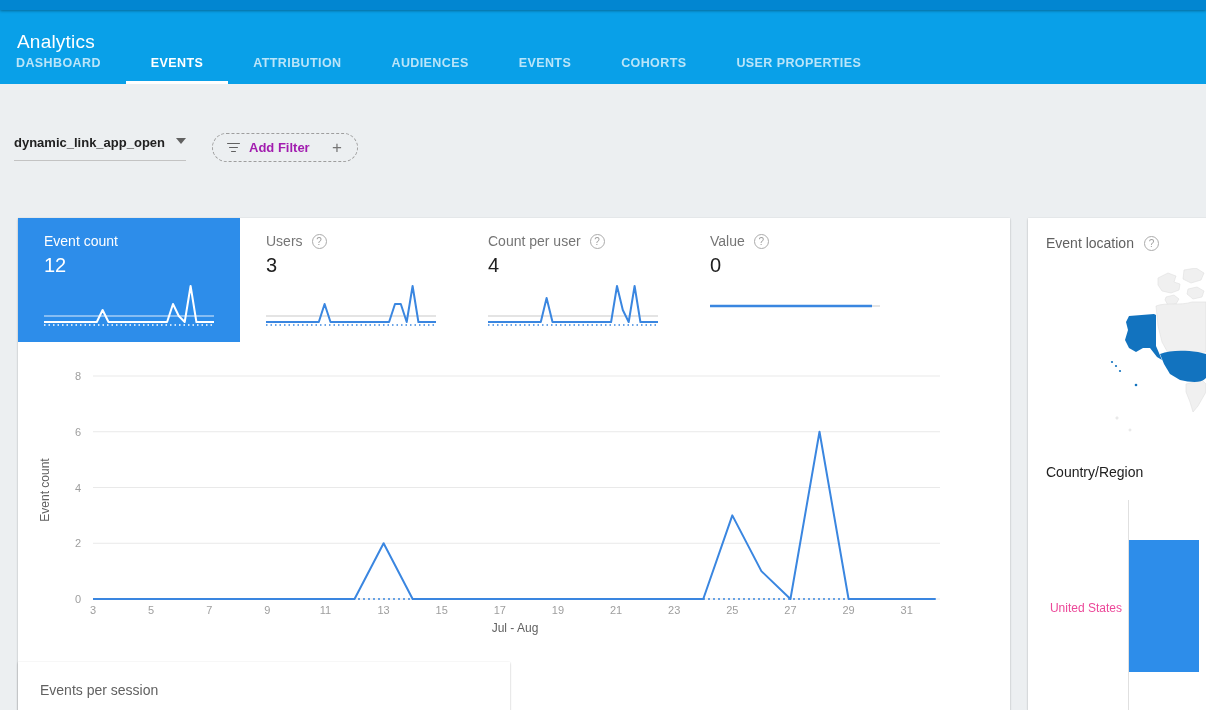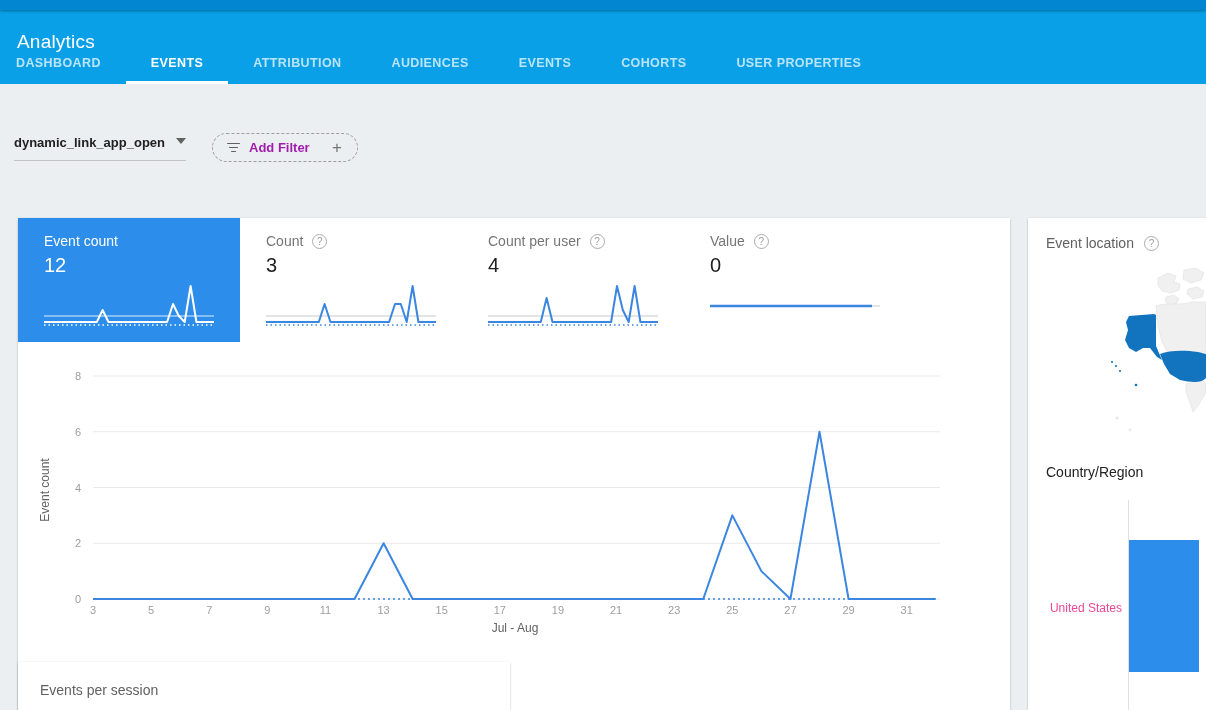--- a/index.html
+++ b/index.html
@@ -103,21 +103,21 @@
         <div class="m-value">12</div>
         <svg class="spark" viewBox="0 0 170 50">
             <line x1="0" y1="36" x2="170" y2="36" stroke="rgba(255,255,255,0.85)" stroke-width="1"></line>
             <line x1="0" y1="45" x2="170" y2="45" stroke="#FFFFFF" stroke-width="1.5" stroke-dasharray="1.5,3"></line>
             <polyline points="0.0,42.0 5.9,42.0 11.7,42.0 17.6,42.0 23.4,42.0 29.3,42.0 35.2,42.0 41.0,42.0 46.9,42.0 52.8,42.0 58.6,30.0 64.5,42.0 70.3,42.0 76.2,42.0 82.1,42.0 87.9,42.0 93.8,42.0 99.7,42.0 105.5,42.0 111.4,42.0 117.2,42.0 123.1,42.0 129.0,24.0 134.8,36.0 140.7,42.0 146.6,6.0 152.4,42.0 158.3,42.0 164.1,42.0 170.0,42.0" fill="none" stroke="#FFFFFF" stroke-width="2" stroke-linejoin="round"></polyline>
           </svg>
       </div>
 
       <div class="metric-tab">
         <div class="m-head">
-          <span class="m-label">Count</span>
+          <span class="m-label">Users</span>
           <span class="m-help">?</span>
         </div>
         <div class="m-value">3</div>
         <svg class="spark" viewBox="0 0 170 50">
             <line x1="0" y1="36" x2="170" y2="36" stroke="#C9C9C9" stroke-width="1"></line>
             <line x1="0" y1="45" x2="170" y2="45" stroke="#3A86E0" stroke-width="1.5" stroke-dasharray="1.5,3"></line>
             <polyline points="0.0,42.0 5.9,42.0 11.7,42.0 17.6,42.0 23.4,42.0 29.3,42.0 35.2,42.0 41.0,42.0 46.9,42.0 52.8,42.0 58.6,24.0 64.5,42.0 70.3,42.0 76.2,42.0 82.1,42.0 87.9,42.0 93.8,42.0 99.7,42.0 105.5,42.0 111.4,42.0 117.2,42.0 123.1,42.0 129.0,24.0 134.8,24.0 140.7,42.0 146.6,6.0 152.4,42.0 158.3,42.0 164.1,42.0 170.0,42.0" fill="none" stroke="#3A86E0" stroke-width="2" stroke-linejoin="round"></polyline>
           </svg>
       </div>
 

